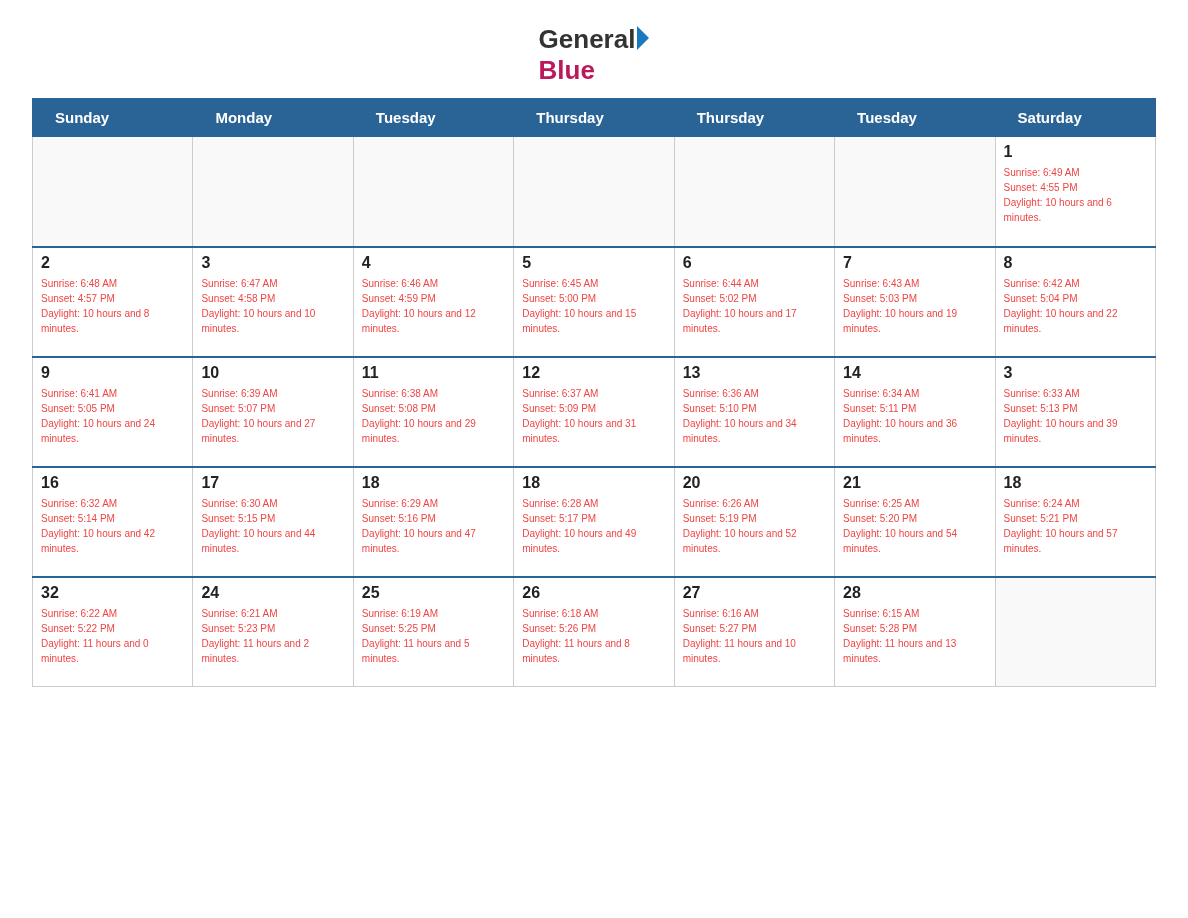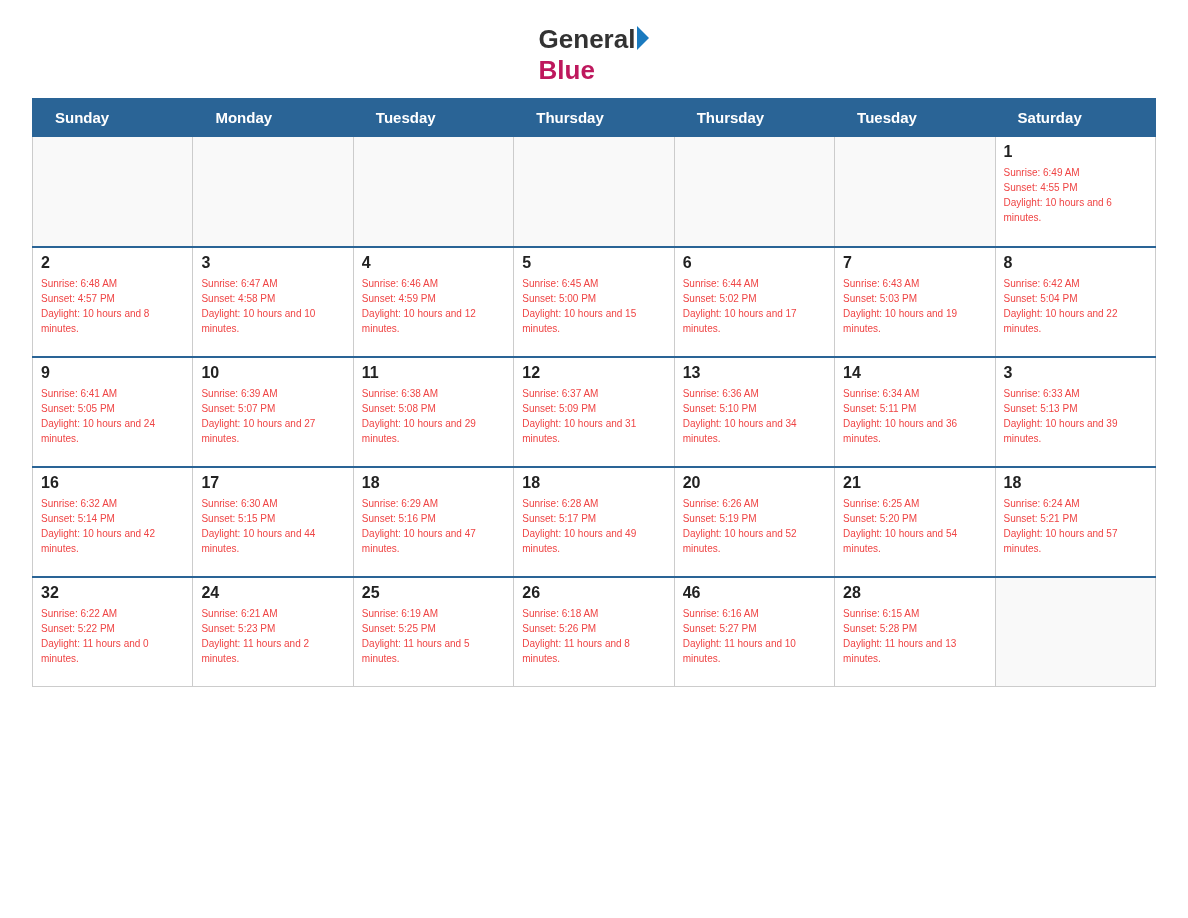--- a/index.html
+++ b/index.html
@@ -232,21 +232,21 @@
         </td>
         <td>
           <span class="day-number">25</span>
           <div class="day-info">Sunrise: 6:19 AM<br>Sunset: 5:25 PM<br>Daylight: 11 hours and 5 minutes.</div>
         </td>
         <td>
           <span class="day-number">26</span>
           <div class="day-info">Sunrise: 6:18 AM<br>Sunset: 5:26 PM<br>Daylight: 11 hours and 8 minutes.</div>
         </td>
         <td>
-          <span class="day-number">46</span>
+          <span class="day-number">27</span>
           <div class="day-info">Sunrise: 6:16 AM<br>Sunset: 5:27 PM<br>Daylight: 11 hours and 10 minutes.</div>
         </td>
         <td>
           <span class="day-number">28</span>
           <div class="day-info">Sunrise: 6:15 AM<br>Sunset: 5:28 PM<br>Daylight: 11 hours and 13 minutes.</div>
         </td>
         <td class="empty-cell"></td>
       </tr>
     </tbody>
 </table>

